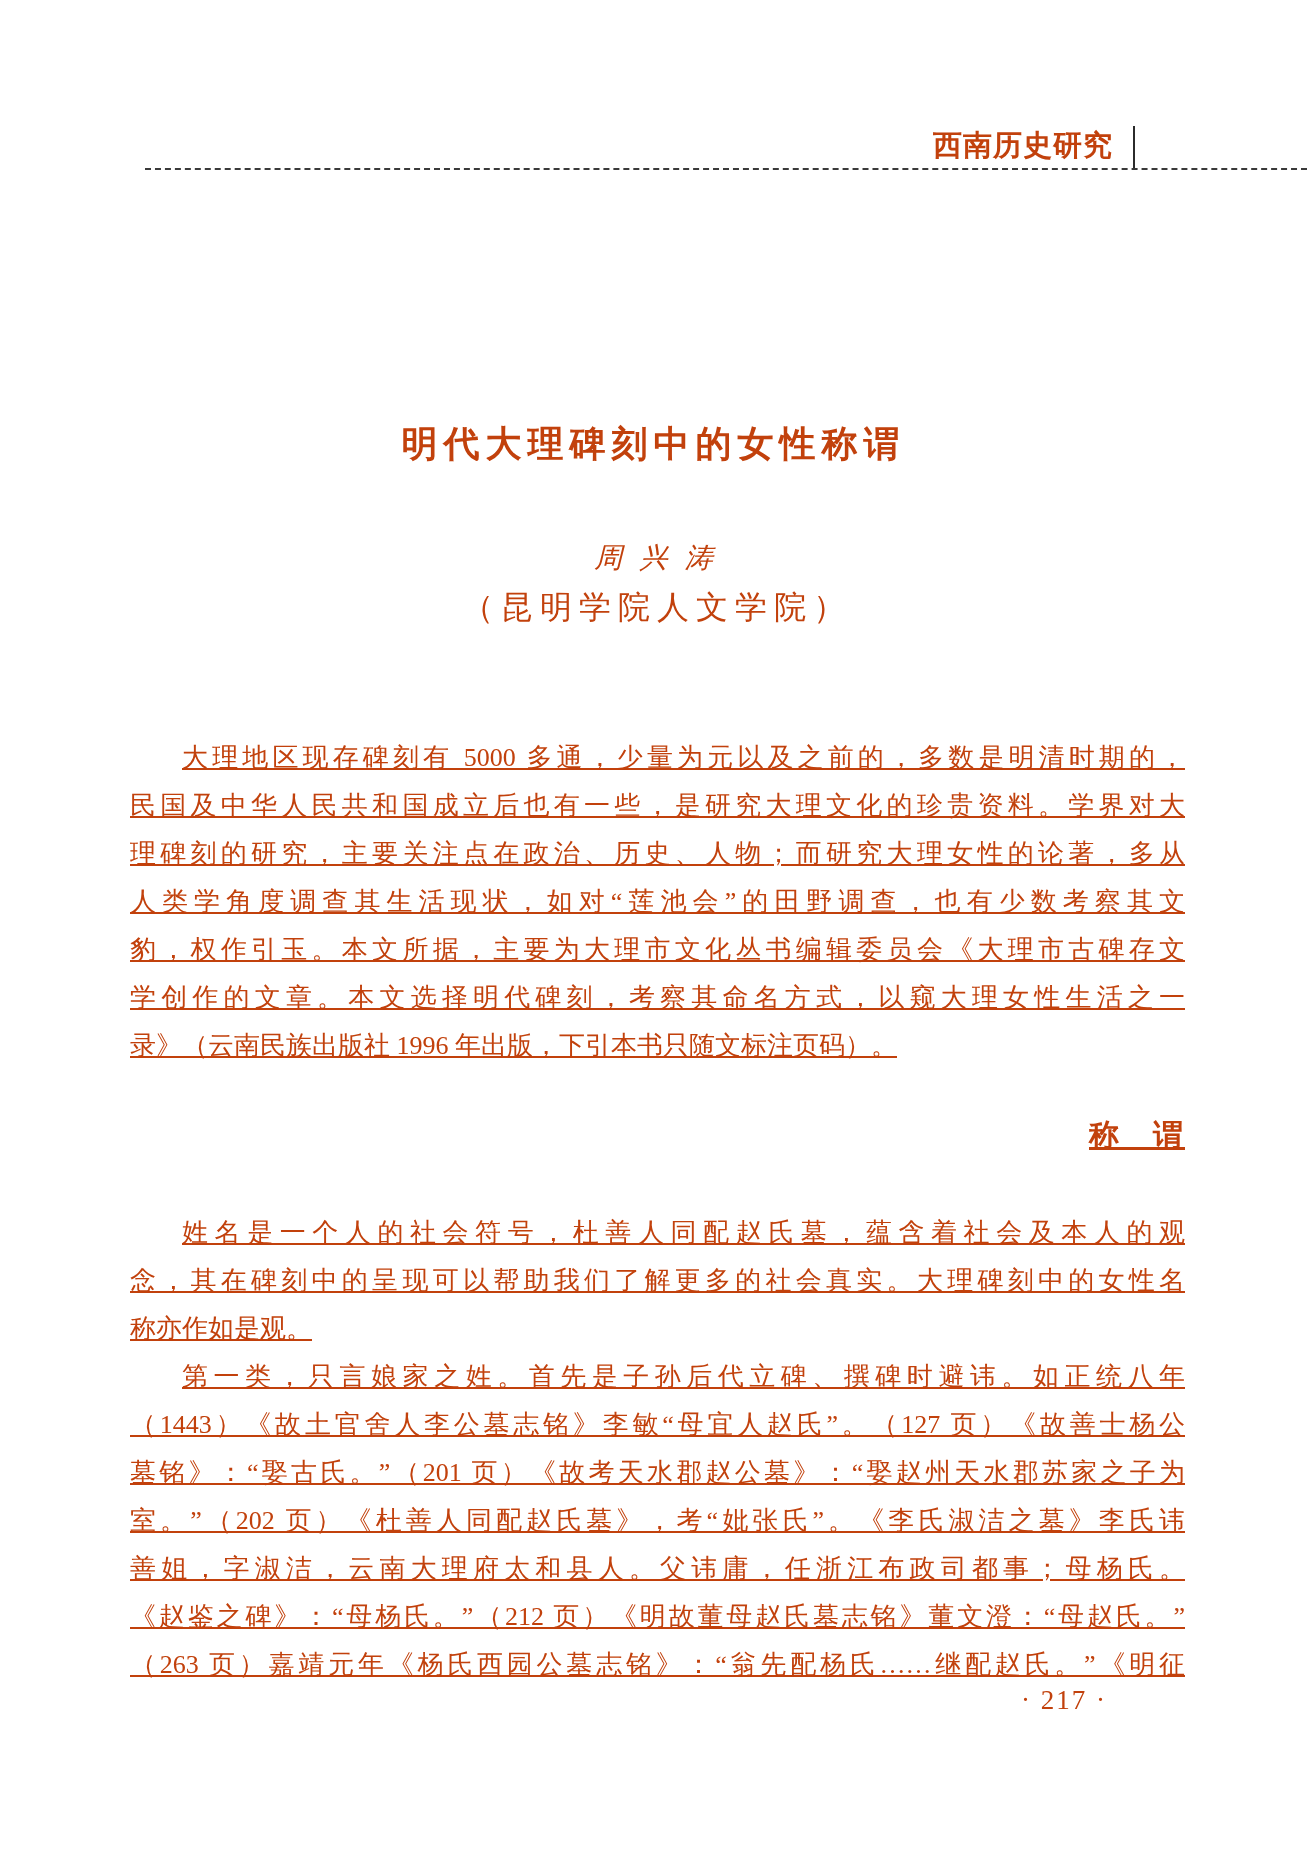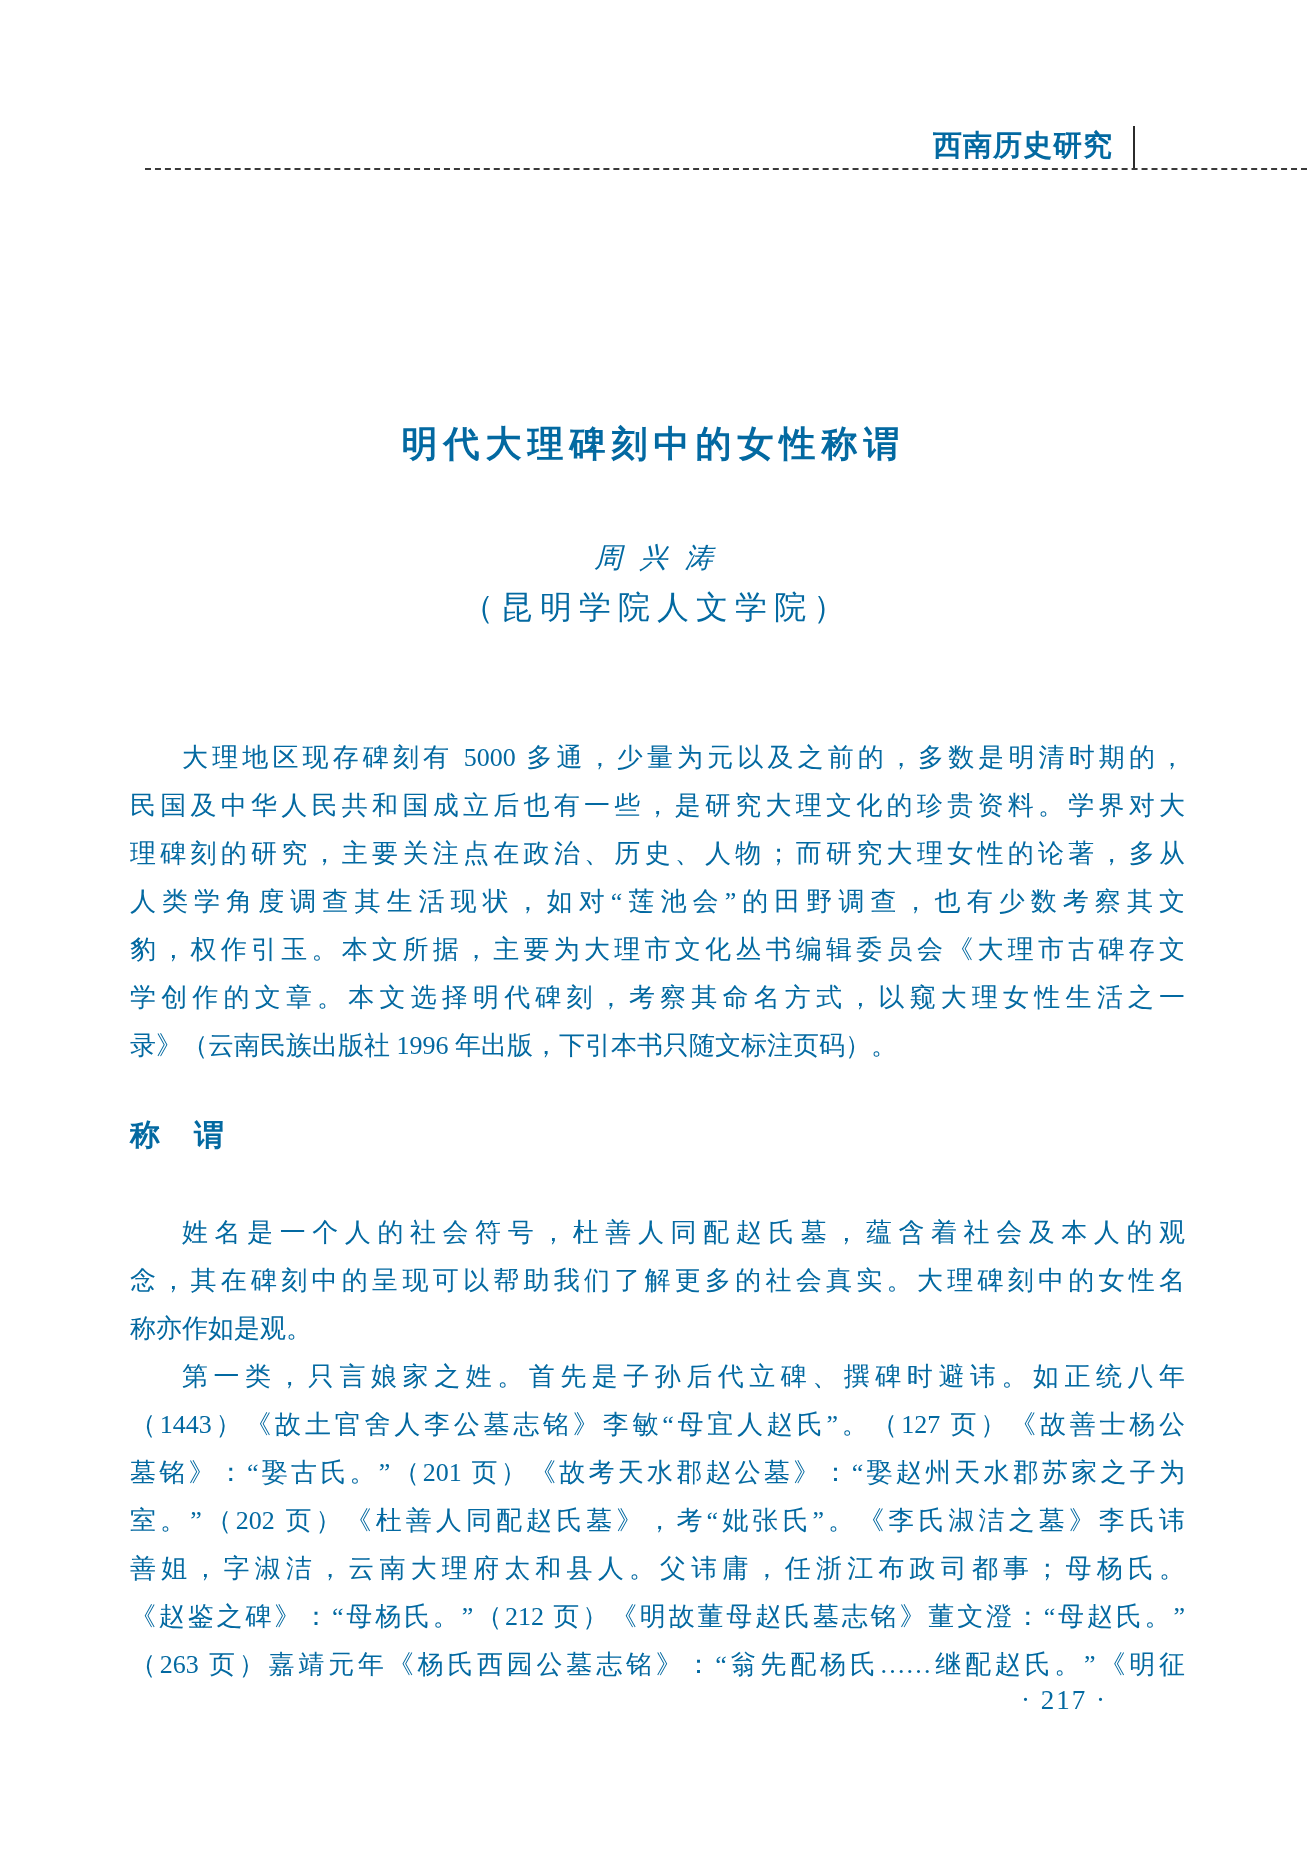--- a/index.html
+++ b/index.html
@@ -5,21 +5,21 @@
   html, body {
     margin: 0;
     padding: 0;
     background: #ffffff;
   }
   .page {
     position: relative;
     width: 1307px;
     height: 1859px;
     background: #ffffff;
-    color: #0369a1;
+    color: #c2410c;
     font-family: "Liberation Serif", "DejaVu Serif", serif;
     overflow: hidden;
   }
 
   
   .journal-title {
     position: absolute;
     top: 128px;
     right: 194px;
     font-size: 29px;
@@ -82,37 +82,38 @@
     text-indent: 0.22em;
     line-height: 36px;
   }
 
   
   .content {
     position: absolute;
     top: 734px;
     left: 130px;
     width: 1055px;
+    text-decoration: underline;
   }
   .para { margin: 0; }
   .line {
     font-size: 26px;
     line-height: 48px;
     height: 48px;
     overflow: hidden;
     text-align: justify;
     text-align-last: justify;
     white-space: normal;
   }
   .line.noj { text-align-last: left; }
   .line.ind { text-indent: 2em; }
 
   .section-heading {
     margin: 41px 0 50px 0;
-    text-align: left;
+    text-align: right;
     font-size: 30px;
     font-weight: bold;
     line-height: 48px;
     letter-spacing: 2px;
   }
 
   
   .page-number {
     position: absolute;
     top: 1684px;

